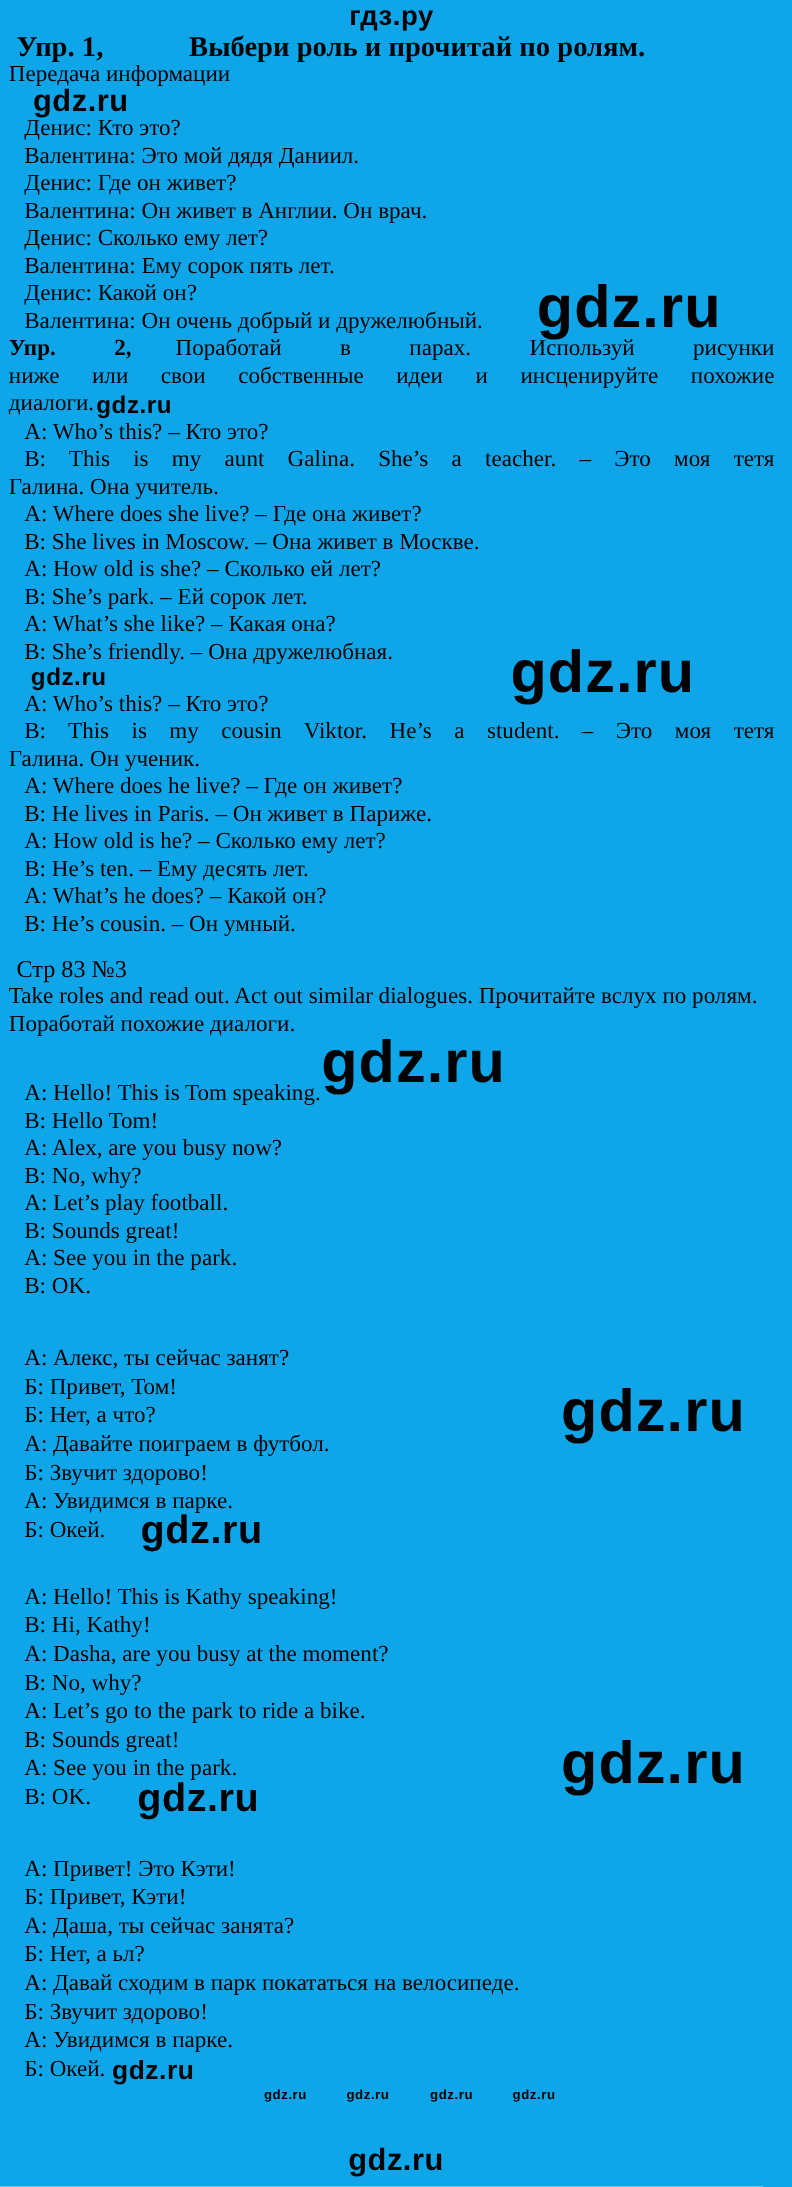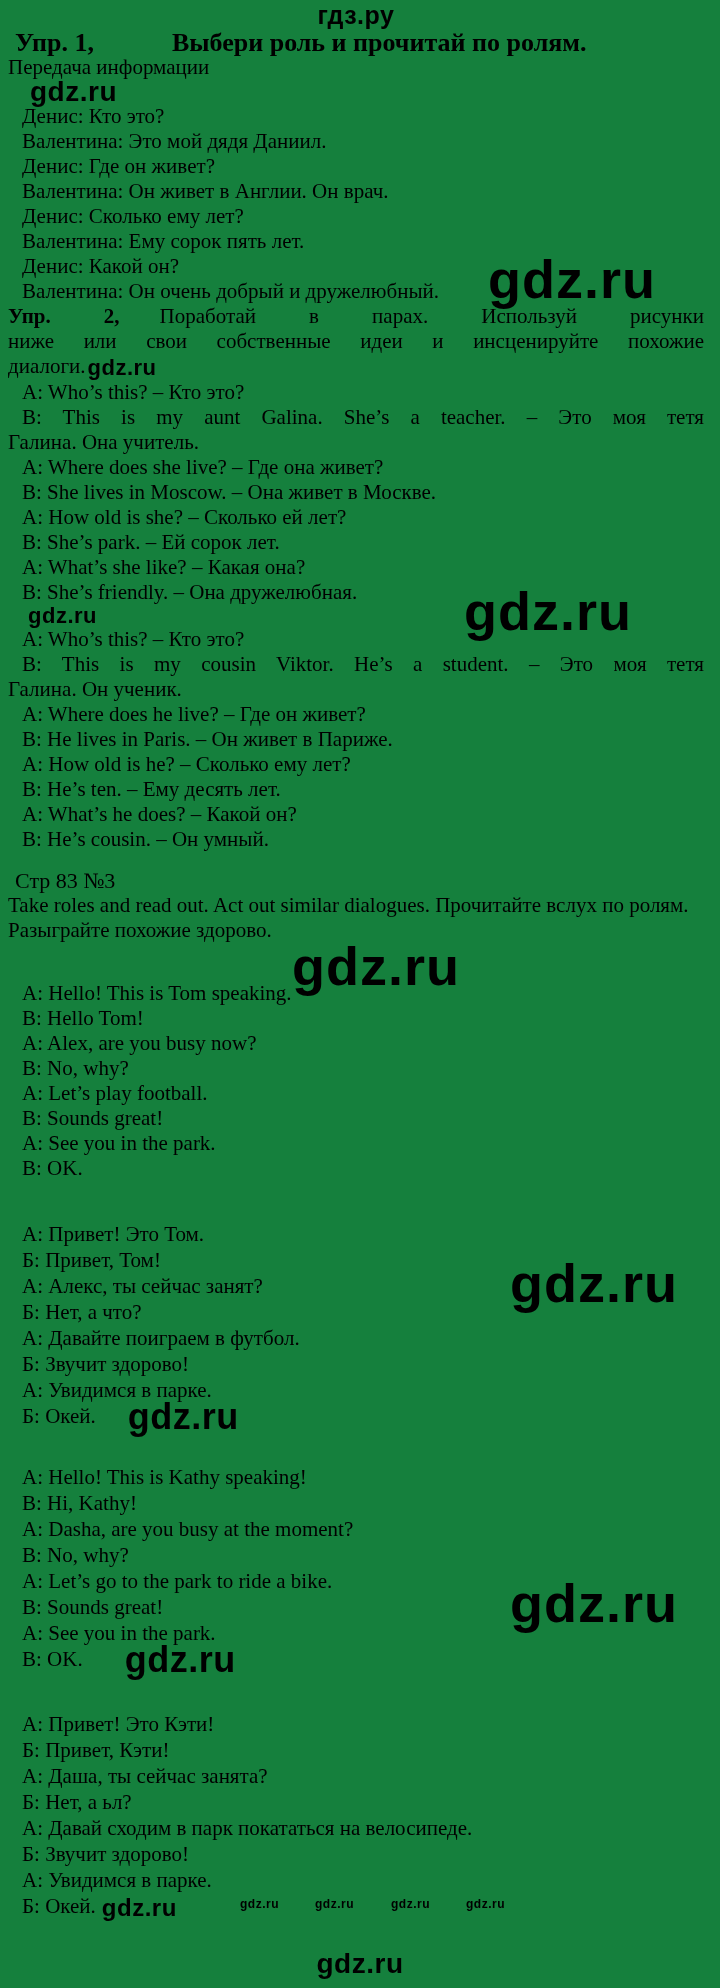--- a/index.html
+++ b/index.html
@@ -1,19 +1,19 @@
 <!DOCTYPE html>
 <html><head>
 <meta charset="utf-8">
 <style>
   html,body{margin:0;padding:0;background:#fff;}
   .page{
     position:relative;
     width:720px;height:1988px;
-    background:#15803d;
+    background:#0ea5e9;
     overflow:hidden;
     font-family:"Liberation Serif",serif;
     font-size:21px;
     color:#000;
   }
   .content{padding:0 16px 0 8px;}
 
   .site-header{
     height:30px;line-height:30px;
     text-align:center;
@@ -144,43 +144,42 @@
         <div class="line">A: How old is he? – Сколько ему лет?</div>
         <div class="line">B: He’s ten. – Ему десять лет.</div>
         <div class="line">A: What’s he does? – Какой он?</div>
         <div class="line">B: He’s cousin. – Он умный.</div>
       </div>
 
     <div class="sp16"></div>
     <div class="sec-heading">Стр 83 №3</div>
     <div class="intro">
       <div class="iline nowrap">Take roles and read out. Act out similar dialogues. Прочитайте вслух по ролям.</div>
-      <div class="iline">Разыграйте похожие здорово.</div>
+      <div class="iline">Поработай похожие диалоги.</div>
     </div>
     <div class="sp38"></div>
 
     <div class="dlg">
 
     <div class="line">A: Hello! This is Tom speaking.</div>
         <div class="line">B: Hello Tom!</div>
         <div class="line">A: Alex, are you busy now?</div>
         <div class="line">B: No, why?</div>
         <div class="line">A: Let’s play football.</div>
         <div class="line">B: Sounds great!</div>
         <div class="line">A: See you in the park.</div>
         <div class="line">B: OK.</div>
       </div>
 
     <div class="sp40"></div>
 
     <div class="dlg dlg-26">
 
-    <div class="line">А: Привет! Это Том.</div>
+        <div class="line">А: Алекс, ты сейчас занят?</div>
         <div class="line">Б: Привет, Том!</div>
-        <div class="line">А: Алекс, ты сейчас занят?</div>
         <div class="line">Б: Нет, а что?</div>
         <div class="line">А: Давайте поиграем в футбол.</div>
         <div class="line">Б: Звучит здорово!</div>
         <div class="line">А: Увидимся в парке.</div>
       </div>
     <div class="dlg dlg-26">
       <div class="line">
         <span>Б: Окей.</span><span class="wm wm-36 wm-inline vam6">gdz.ru</span>
       </div>
     </div>

